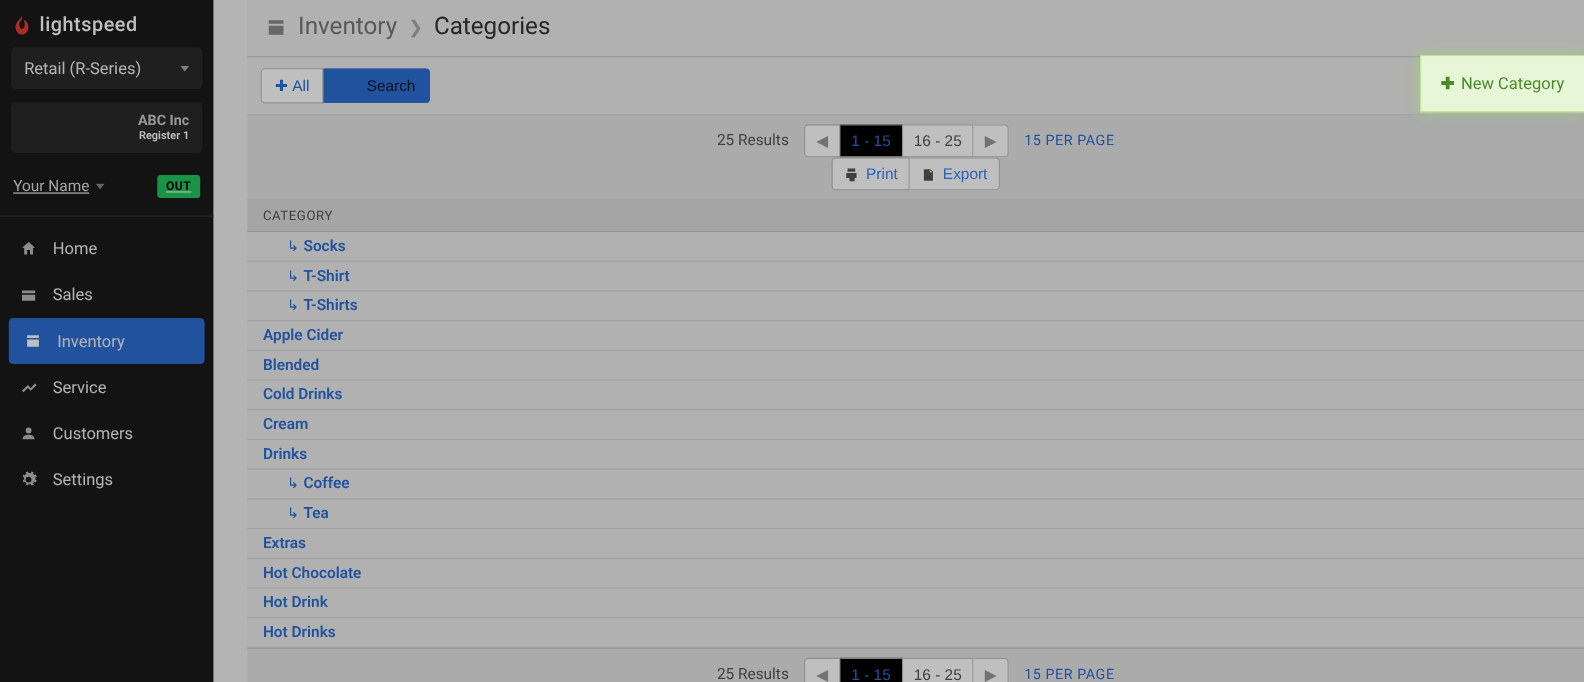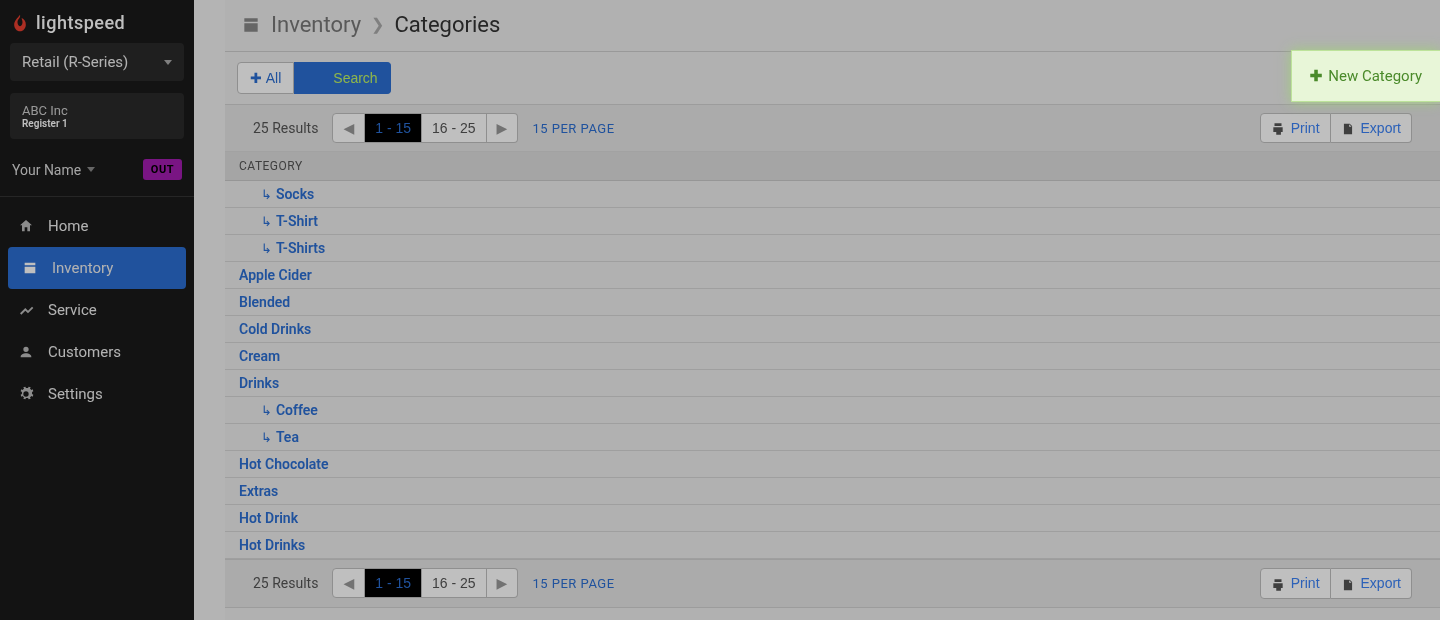--- a/index.html
+++ b/index.html
@@ -2,38 +2,38 @@
 <html><head>
 <meta charset="utf-8">
 <style>
 * { box-sizing: border-box; margin: 0; padding: 0; }
 body { font-family: -apple-system, BlinkMacSystemFont, "Segoe UI", Roboto, Helvetica, Arial, sans-serif; font-size: 14px; background: #f0f0f0; width: 1440px; height: 620px; overflow: hidden; position: relative; }
 
 
 .dim-overlay { position: absolute; top: 0; left: 0; width: 1440px; height: 620px; background: rgba(0,0,0,0.25); pointer-events: none; z-index: 50; }
 
 
-.sidebar { position: absolute; top: 0; left: 0; width: 194px; height: 620px; background: #1a1a1a; color: #fff; display: flex; flex-direction: column; }
+.sidebar { position: absolute; top: 0; left: 0; width: 194px; height: 620px; background: #1a1a1a; color: #fff; display: flex; flex-direction: column; text-align: right; }
 .logo-row { display: flex; align-items: center; padding: 12px 10px 10px 10px; gap: 6px; }
 .logo-row svg { width: 20px; height: 20px; }
 .logo-text { font-size: 18px; font-weight: 500; letter-spacing: 0.5px; color: #fff; }
 
 .sidebar-block { margin: 0 10px; }
 .product-select { background: #2a2a2a; border-radius: 4px; padding: 10px 12px; display: flex; justify-content: space-between; align-items: center; cursor: pointer; margin-bottom: 12px; }
 .product-select span { color: #eee; font-size: 15px; }
 .caret { width: 0; height: 0; border-left: 4px solid transparent; border-right: 4px solid transparent; border-top: 5px solid #aaa; }
 
 .company-block { background: #2a2a2a; border-radius: 4px; padding: 10px 12px; margin-bottom: 10px; }
-.company-name { color: #ccc; font-size: 13px; }
+.company-name { color: #ccc; font-size: 13px; font-weight: bold; }
 .register-name { color: #ffffff; font-size: 10px; font-weight: 600; }
 
-.user-row { display: flex; align-items: center; justify-content: space-between; padding: 10px 12px 16px 12px; }
+.user-row { display: flex; align-items: center; justify-content: space-between; padding: 10px 12px 16px 12px; text-decoration: underline; }
 .user-row .uname { color: #ddd; font-size: 14px; display: flex; align-items: center; gap: 6px; }
 .user-row .caret { border-top-color: #888; }
-.out-badge { background: #a21caf; color: #000; font-weight: 700; font-size: 11px; padding: 4px 8px; border-radius: 3px; letter-spacing: 0.5px; }
+.out-badge { background: #22c55e; color: #000; font-weight: 700; font-size: 11px; padding: 4px 8px; border-radius: 3px; letter-spacing: 0.5px; }
 
 .nav { border-top: 1px solid #333; padding-top: 8px; }
 .nav-item { display: flex; align-items: center; gap: 14px; padding: 12px 18px; color: #eee; font-size: 15px; cursor: pointer; }
 .nav-item.active { background: #2b6ed2; border-radius: 4px; margin: 0 8px; padding: 12px 14px; }
 .nav-item .nicon { width: 16px; height: 16px; display: inline-flex; align-items: center; justify-content: center; color: #bbb; }
 .nav-item.active .nicon { color: #fff; }
 
 
 .main { position: absolute; top: 0; left: 225px; width: 1215px; height: 620px; background: #ececec; }
 
@@ -41,26 +41,26 @@
 .breadcrumb-row .bicon { color: #777; }
 .breadcrumb-row .bc-link { color: #777; font-size: 22px; }
 .breadcrumb-row .bc-sep { color: #aaa; font-size: 16px; }
 .breadcrumb-row .bc-current { color: #333; font-size: 22px; }
 
 .toolbar-row { display: flex; align-items: center; justify-content: space-between; padding: 10px 12px; border-bottom: 1px solid #d0d0d0; }
 .btn-group { display: flex; }
 .btn { border: 1px solid #bfbfbf; background: #fff; color: #2b6ed2; padding: 7px 12px; font-size: 14px; cursor: pointer; display: inline-flex; align-items: center; gap: 4px; }
 .btn:first-child { border-radius: 4px 0 0 4px; }
 .btn:last-child { border-radius: 0 4px 4px 0; border-left: none; }
-.btn.primary { background: #2b6ed2; color: #bef264; border-color: #2b6ed2; padding-left: 39px; }
+.btn.primary { background: #2b6ed2; color: #0f172a; border-color: #2b6ed2; padding-left: 39px; }
 
 .new-cat-btn { position: absolute; top: 50px; right: 0; background: #e8f6d8; border: 1px solid #bde39a; border-right: none; color: #4a8a2a; padding: 16px 18px; font-size: 15px; display: flex; align-items: center; gap: 6px; cursor: pointer; z-index: 100; box-shadow: 0 0 12px rgba(160,210,120,0.9); }
 .new-cat-btn .plus { font-weight: 700; }
 
-.pager-row { display: flex; align-items: center; justify-content: space-between; padding: 8px 28px; border-bottom: 1px solid #d8d8d8; background: #e5e5e5; }
+.pager-row { display: flex; align-items: center; justify-content: space-between; padding: 8px 28px; border-bottom: 1px solid #d8d8d8; background: #e5e5e5; flex-direction: column; }
 .pager-left { display: flex; align-items: center; gap: 14px; }
 .results-count { color: #555; font-size: 14px; }
 .page-btns { display: flex; }
 .page-btn { border: 1px solid #bfbfbf; background: #fff; color: #555; padding: 6px 10px; font-size: 14px; cursor: pointer; display: inline-flex; align-items: center; border-left: none; }
 .page-btn:first-child { border-left: 1px solid #bfbfbf; border-radius: 4px 0 0 4px; }
 .page-btn:last-child { border-radius: 0 4px 4px 0; }
 .page-btn.active { background: #000000; color: #2b6ed2; text-align: center; }
 .page-btn.arrow { color: #999; padding: 6px 10px; }
 .per-page { color: #2b6ed2; font-size: 13px; letter-spacing: 0.5px; cursor: pointer; }
 .pager-right { display: flex; gap: 0; }
@@ -111,20 +111,28 @@
   </div>
 
   <div class="nav">
     <div class="nav-item">
       <span class="nicon">
           <svg width="16" height="16" viewBox="0 0 24 24">
             <path fill="currentColor" d="M12 3l9 8h-3v9h-4v-6H10v6H6v-9H3z"></path>
           </svg>
         </span>
       <span>Home</span>
+    </div>
+    <div class="nav-item">
+      <span class="nicon">
+          <svg width="16" height="16" viewBox="0 0 24 24">
+            <path fill="currentColor" d="M3 6h18v4H3zm0 6h18v8H3z"></path>
+          </svg>
+        </span>
+      <span>Sales</span>
     </div>
     <div class="nav-item active">
       <span class="nicon">
           <svg width="16" height="16" viewBox="0 0 24 24">
             <path fill="currentColor" d="M4 4h16v4H4zm0 6h16v10H4z"></path>
           </svg>
         </span>
       <span>Inventory</span>
     </div>
     <div class="nav-item">
@@ -214,22 +222,22 @@
       <div class="row child"><span class="arrow-icon">↳</span><a href="#">Socks</a></div>
       <div class="row child"><span class="arrow-icon">↳</span><a href="#">T-Shirt</a></div>
       <div class="row child"><span class="arrow-icon">↳</span><a href="#">T-Shirts</a></div>
       <div class="row"><a href="#">Apple Cider</a></div>
       <div class="row"><a href="#">Blended</a></div>
       <div class="row"><a href="#">Cold Drinks</a></div>
       <div class="row"><a href="#">Cream</a></div>
       <div class="row"><a href="#">Drinks</a></div>
       <div class="row child"><span class="arrow-icon">↳</span><a href="#">Coffee</a></div>
       <div class="row child"><span class="arrow-icon">↳</span><a href="#">Tea</a></div>
+      <div class="row"><a href="#">Extras</a></div>
       <div class="row"><a href="#">Hot Chocolate</a></div>
-      <div class="row"><a href="#">Extras</a></div>
       <div class="row"><a href="#">Hot Drink</a></div>
       <div class="row"><a href="#">Hot Drinks</a></div>
     </div>
 
   <div class="pager-row bottom">
     <div class="pager-left">
       <span class="results-count">25 Results</span>
       <div class="page-btns">
         <button class="page-btn arrow">◀</button>
         <button class="page-btn active">1 - 15</button>

